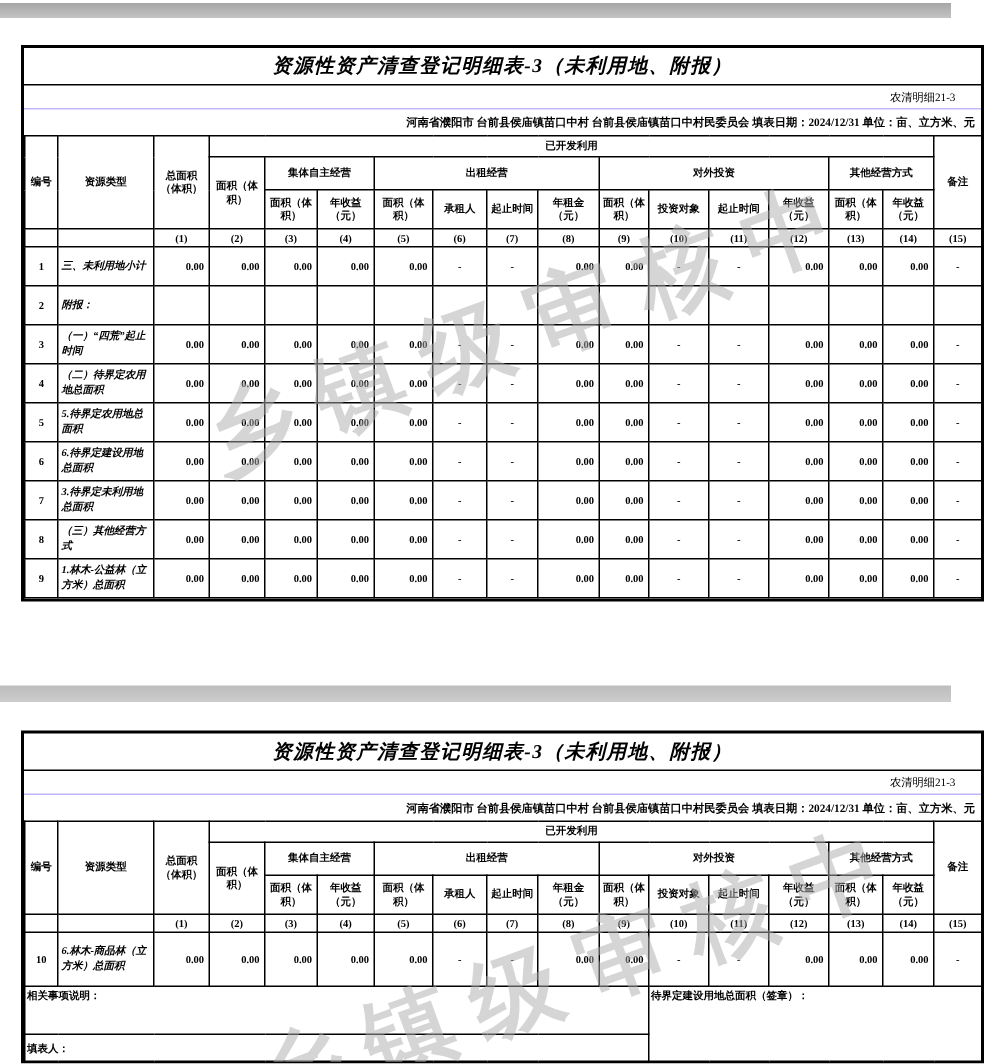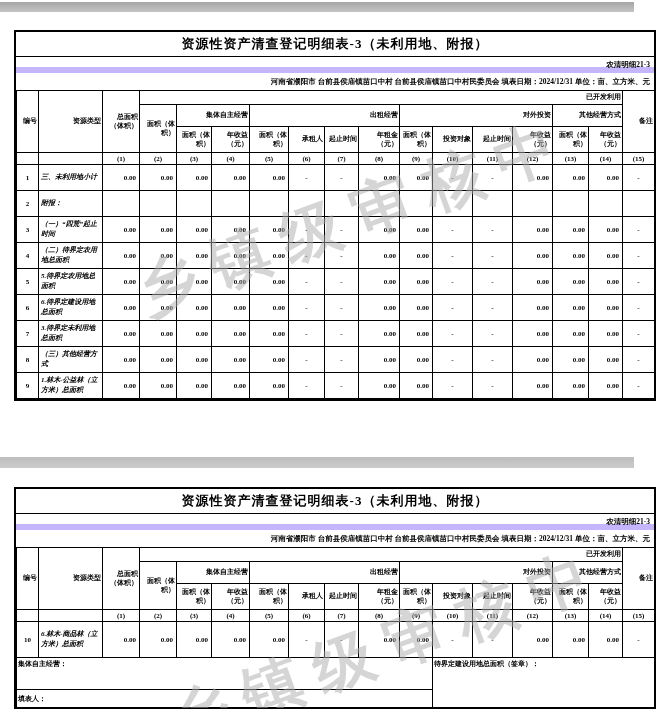--- a/index.html
+++ b/index.html
@@ -9,30 +9,30 @@
 
   .sep-bar { position:absolute; left:0; width:634px; }
   #top-bar { top:2px; height:10px; background:linear-gradient(#a6a6a6,#c4c4c4); }
   #mid-bar { top:457px; height:11px; background:linear-gradient(#bdbdbd,#cccccc); }
 
   .page { position:absolute; left:14px; width:642px; border:2px solid #000; background:#fff; }
   #page1 { top:30px; }
   #page2 { top:487px; }
 
   .doc-title { height:25px; display:flex; align-items:center; justify-content:center;
-    font-size:13px; font-weight:bold; letter-spacing:1px; border-bottom:1px solid #000; }
-  .code-row { height:16px; line-height:16px; text-align:right; padding-right:4px;
-    font-size:7.5px; font-weight:bold; border-bottom:6px solid #c4b5fd; }
+    font-size:13px; font-weight:bold; letter-spacing:1px; border-bottom:1px solid #000;font-style:italic; }
+  .code-row { height:16px; line-height:16px; text-align:right; padding-right:17px;
+    font-size:7.5px; font-weight:normal; border-bottom:1px solid #c4b5fd; }
   .info-row { height:17px; line-height:17px; text-align:right; padding-right:4px;
     font-size:7.5px; font-weight:bold; white-space:nowrap; overflow:hidden; }
 
   table.grid { width:100%; border-collapse:collapse; table-layout:fixed; }
   table.grid th, table.grid td { border:1px solid #000; font-size:7px; font-weight:bold;
     overflow:hidden; padding:1px; word-break:break-all; }
-  thead th { text-align:right; vertical-align:middle; line-height:1.25; }
+  thead th { text-align:center; vertical-align:middle; line-height:1.25; }
   tr.hr-a { height:14px; }
   tr.hr-b { height:22px; }
   tr.hr-c { height:26px; }
   tr.hr-idx { height:12px; }
   .c-idx { text-align:center; padding:0; }
   tbody.data-body tr { height:26px; }
   #tbody-p2 tr { height:36px; }
   tbody td.c-no { text-align:center; vertical-align:middle; }
   tbody td.c-type { text-align:left; vertical-align:middle; padding:2px; line-height:1.35;font-style:italic; }
   tbody td.c-num { text-align:right; vertical-align:middle; padding-right:3px; }
@@ -399,21 +399,21 @@
             <td class="c-dash">-</td>
             <td class="c-dash">-</td>
             <td class="c-num">0.00</td>
             <td class="c-num">0.00</td>
             <td class="c-num">0.00</td>
             <td class="c-dash">-</td>
           </tr>
         </tbody>
       <tbody>
         <tr>
-          <td colspan="11" class="notes-cell">集体自主经营：</td>
+          <td colspan="11" class="notes-cell">相关事项说明：</td>
           <td colspan="6" rowspan="2" class="leader-cell">待界定建设用地总面积（签章）：</td>
         </tr>
         <tr>
           <td colspan="11" class="preparer-cell">填表人：</td>
         </tr>
       </tbody>
     </table>
   </div>
 
 </div>

